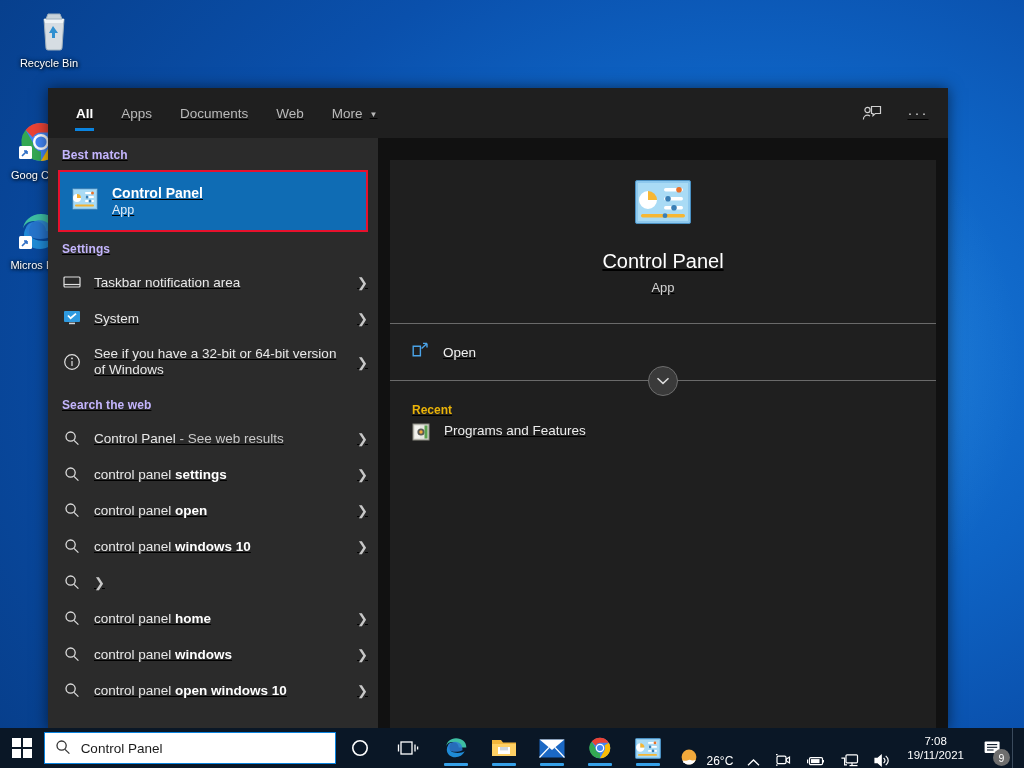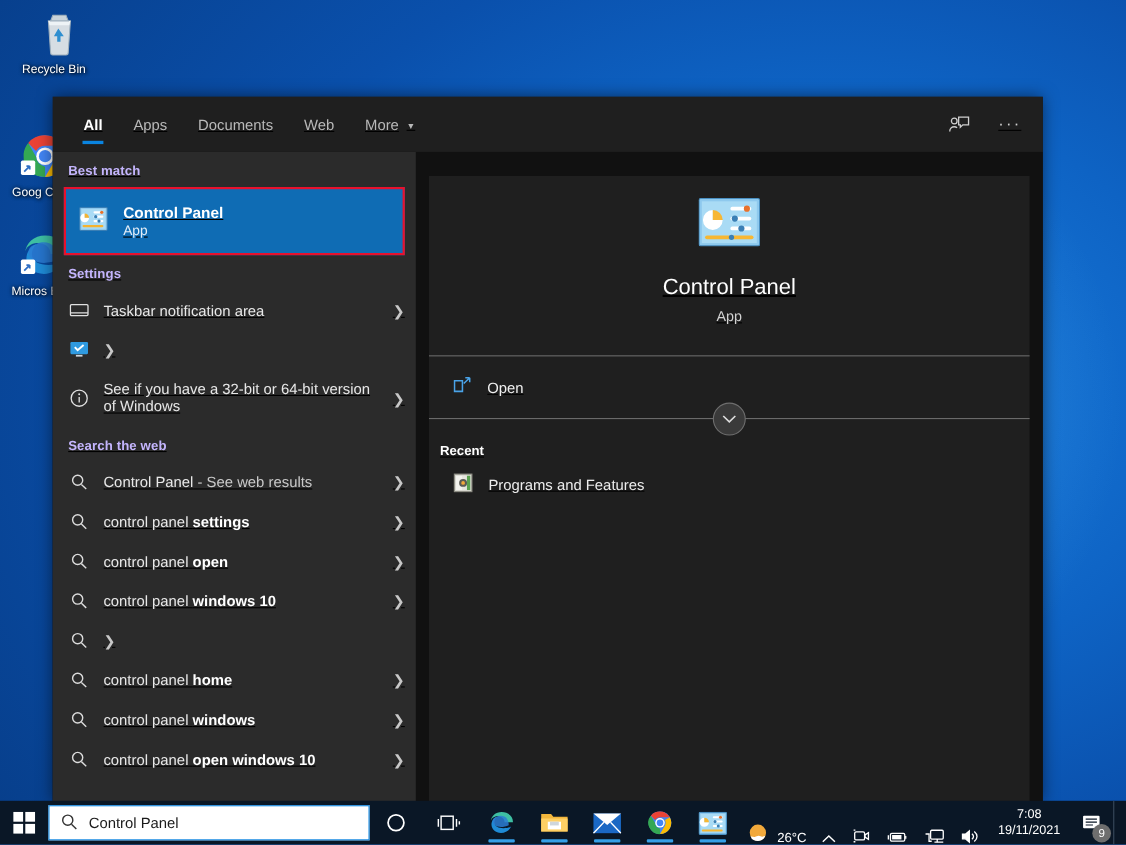--- a/index.html
+++ b/index.html
@@ -116,22 +116,22 @@
     display: flex; align-items: center; gap: 14px; height: 56px; padding-left: 22px;
     color: #f0f0f0; font-size: 13.5px;
   }
   #expand-wrap { position: relative; height: 1px; background: #6a6a6a; }
   #expand-btn {
     position: absolute; left: 50%; top: 50%; transform: translate(-50%,-50%);
     width: 30px; height: 30px; border-radius: 50%;
     background: #3a3a3a; border: 1px solid #6e6e6e;
     display: flex; align-items: center; justify-content: center; color: #dcdcdc;
   }
-  #recent-head { color: #ffffff; font-size: 12px; font-weight: bold; padding: 22px 0 6px 10px; }
-  #recent-row { display: flex; align-items: center; gap: 14px; height: 34px; padding-left: 22px;
+  #recent-head { color: #eab308; font-size: 12px; font-weight: bold; padding: 22px 0 6px 22px; }
+  #recent-row { display: flex; align-items: flex-start; gap: 14px; height: 34px; padding-left: 22px;
                 color: #ededed; font-size: 13.5px; }
 
   
   #taskbar {
     position: absolute; left: 0; bottom: 0; width: 1024px; height: 40px;
     background: #0a1726; display: flex; align-items: center;
   }
   #start-button { width: 48px; height: 40px; display: flex; align-items: center; justify-content: center; }
   #search-box {
     width: 320px; height: 32px; margin-left: 0; background: #fff;
@@ -292,20 +292,21 @@
         </div>
 
         <div class="row">
           <span class="ico">
             <svg width="18" height="16" viewBox="0 0 18 16">
               <rect x="1" y="1" width="16" height="11" rx="1" fill="#2f9ae0"></rect>
               <path d="M5 5.5l2.6 2.8L13 3.6" stroke="#fff" stroke-width="1.8" fill="none"></path>
               <rect x="6" y="12.6" width="6" height="1.6" fill="#cfd6dc"></rect>
             </svg>
           </span>
+          <span class="label">System</span>
           <span class="chev">❯</span>
         </div>
 
         <div class="row tall">
           <span class="ico">
             <svg width="18" height="18" viewBox="0 0 18 18" fill="none" stroke="#e0e0e0" stroke-width="1.2">
               <circle cx="9" cy="9" r="7.3"></circle>
               <line x1="9" y1="8" x2="9" y2="13"></line>
               <circle cx="9" cy="5.4" r=".9" fill="#e0e0e0" stroke="none"></circle>
             </svg>

